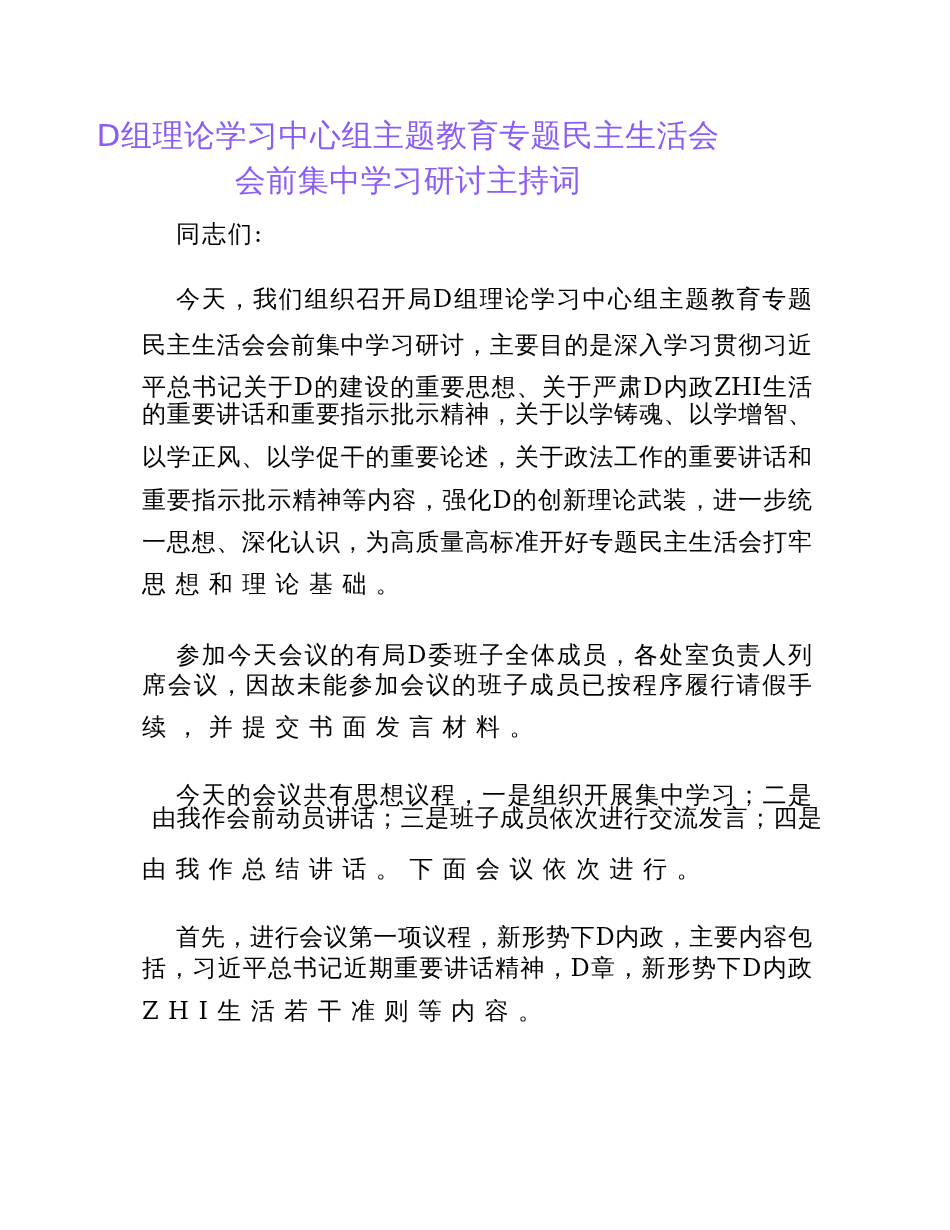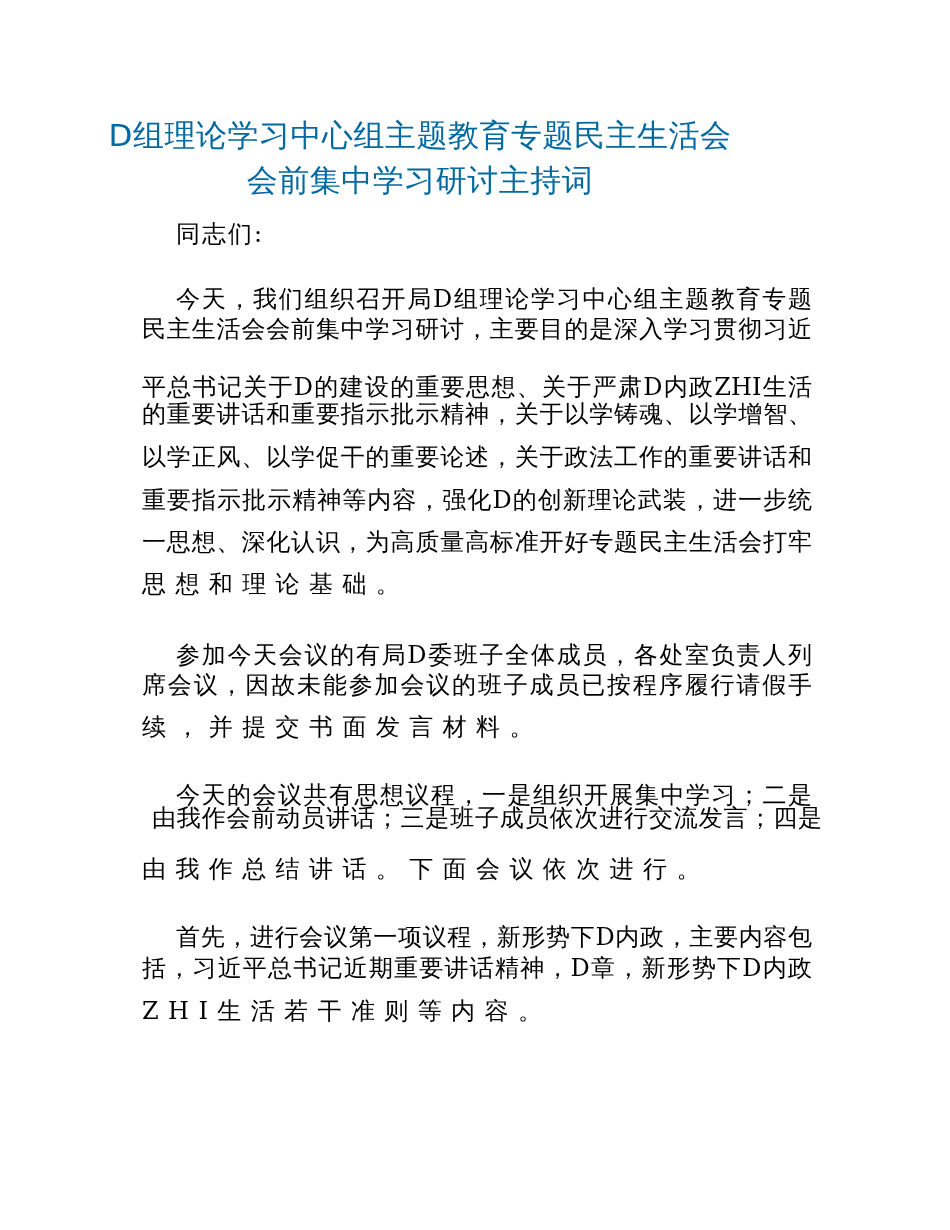--- a/index.html
+++ b/index.html
@@ -17,28 +17,28 @@
     .page {
       position: absolute;
       left: 0;
       top: 0;
       width: 950px;
       height: 1230px;
       background: #ffffff;
     }
     .title {
       position: absolute;
-      left: 16px;
+      left: 4px;
       width: 808px;
       text-align: center;
       font-family: "DejaVu Sans", "Liberation Sans", sans-serif;
       font-size: 31px;
       line-height: 40px;
       letter-spacing: 0.5px;
-      color: #0369a1;
+      color: #8b5cf6;
     }
     .title-line-1 { top: 115px; }
     .title-line-2 { top: 160px; }
 
     .line {
       position: absolute;
       left: 142px;
       width: 670px;
       height: 40px;
       font-family: "DejaVu Serif", "Liberation Serif", serif;
@@ -78,21 +78,21 @@
 
 <div class="page">
 
   <div class="title title-line-1">D组理论学习中心组主题教育专题民主生活会</div>
   <div class="title title-line-2">会前集中学习研讨主持词</div>
 
   <div class="line salutation" style="top:214px;">同志们:</div>
 
   <div>
     <div class="line indent" style="top:267px;">今天，我们组织召开局D组理论学习中心组主题教育专题</div>
-    <div class="line" style="top:309px;">民主生活会会前集中学习研讨，主要目的是深入学习贯彻习近</div>
+    <div class="line" style="top:325px;">民主生活会会前集中学习研讨，主要目的是深入学习贯彻习近</div>
     <div class="line" style="top:351px;margin-top:16px;">平总书记关于D的建设的重要思想、关于严肃D内政ZHI生活</div>
     <div class="line" style="top:394px;">的重要讲话和重要指示批示精神，关于以学铸魂、以学增智、</div>
     <div class="line" style="top:437px;">以学正风、以学促干的重要论述，关于政法工作的重要讲话和</div>
     <div class="line" style="top:480px;">重要指示批示精神等内容，强化D的创新理论武装，进一步统</div>
     <div class="line" style="top:522px;">一思想、深化认识，为高质量高标准开好专题民主生活会打牢</div>
     <div class="line last" style="top:564px;">思想和理论基础。</div>
   </div>
 
   <div>
     <div class="line indent" style="top:623px;">参加今天会议的有局D委班子全体成员，各处室负责人列</div>

